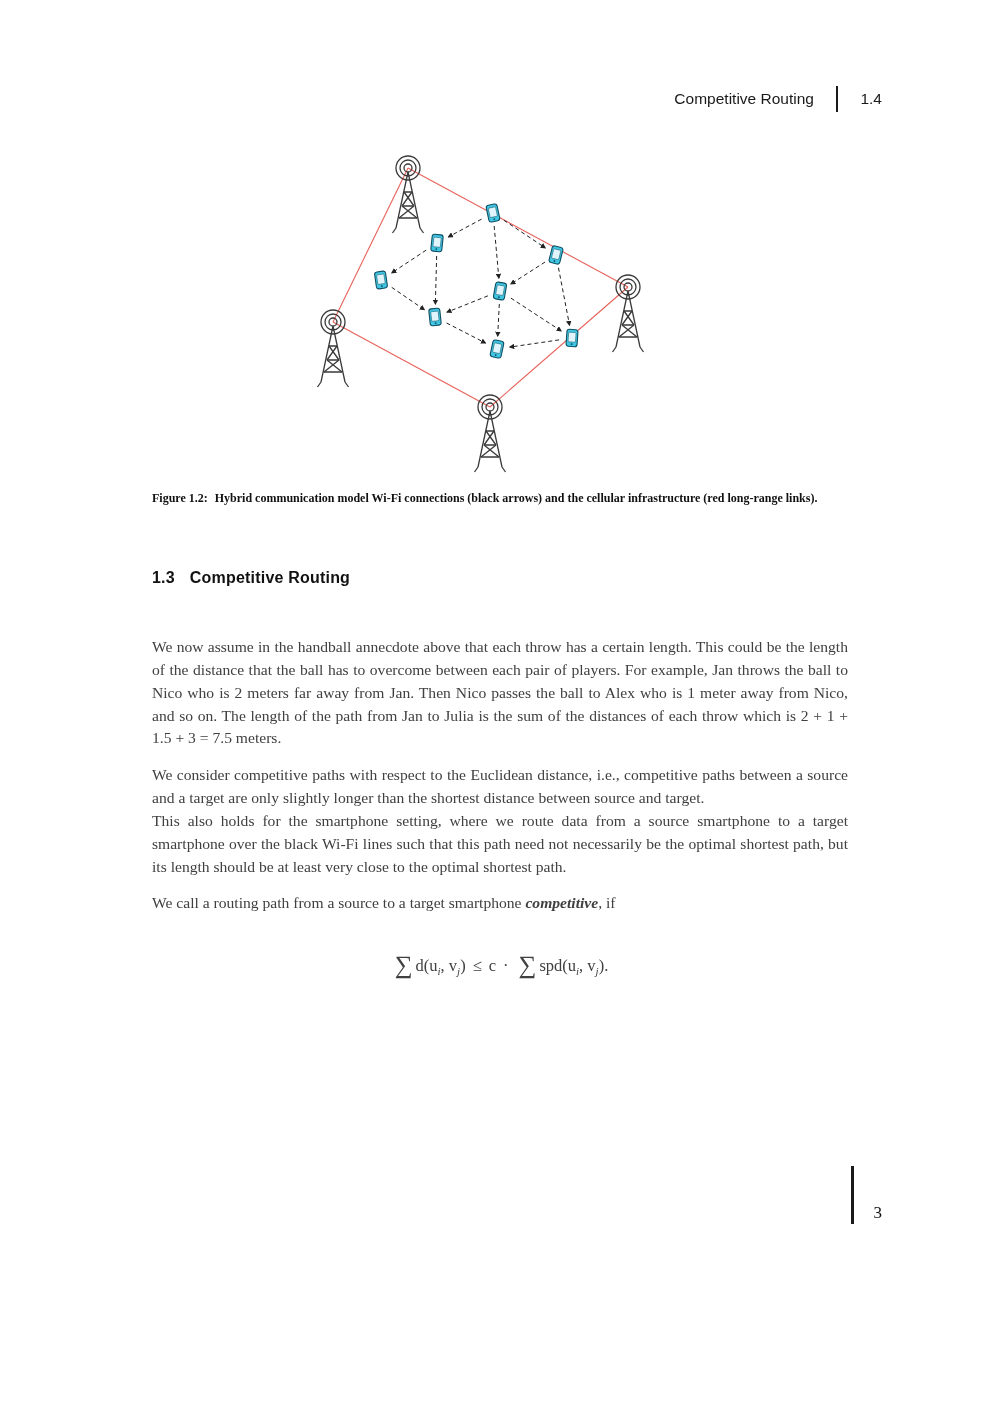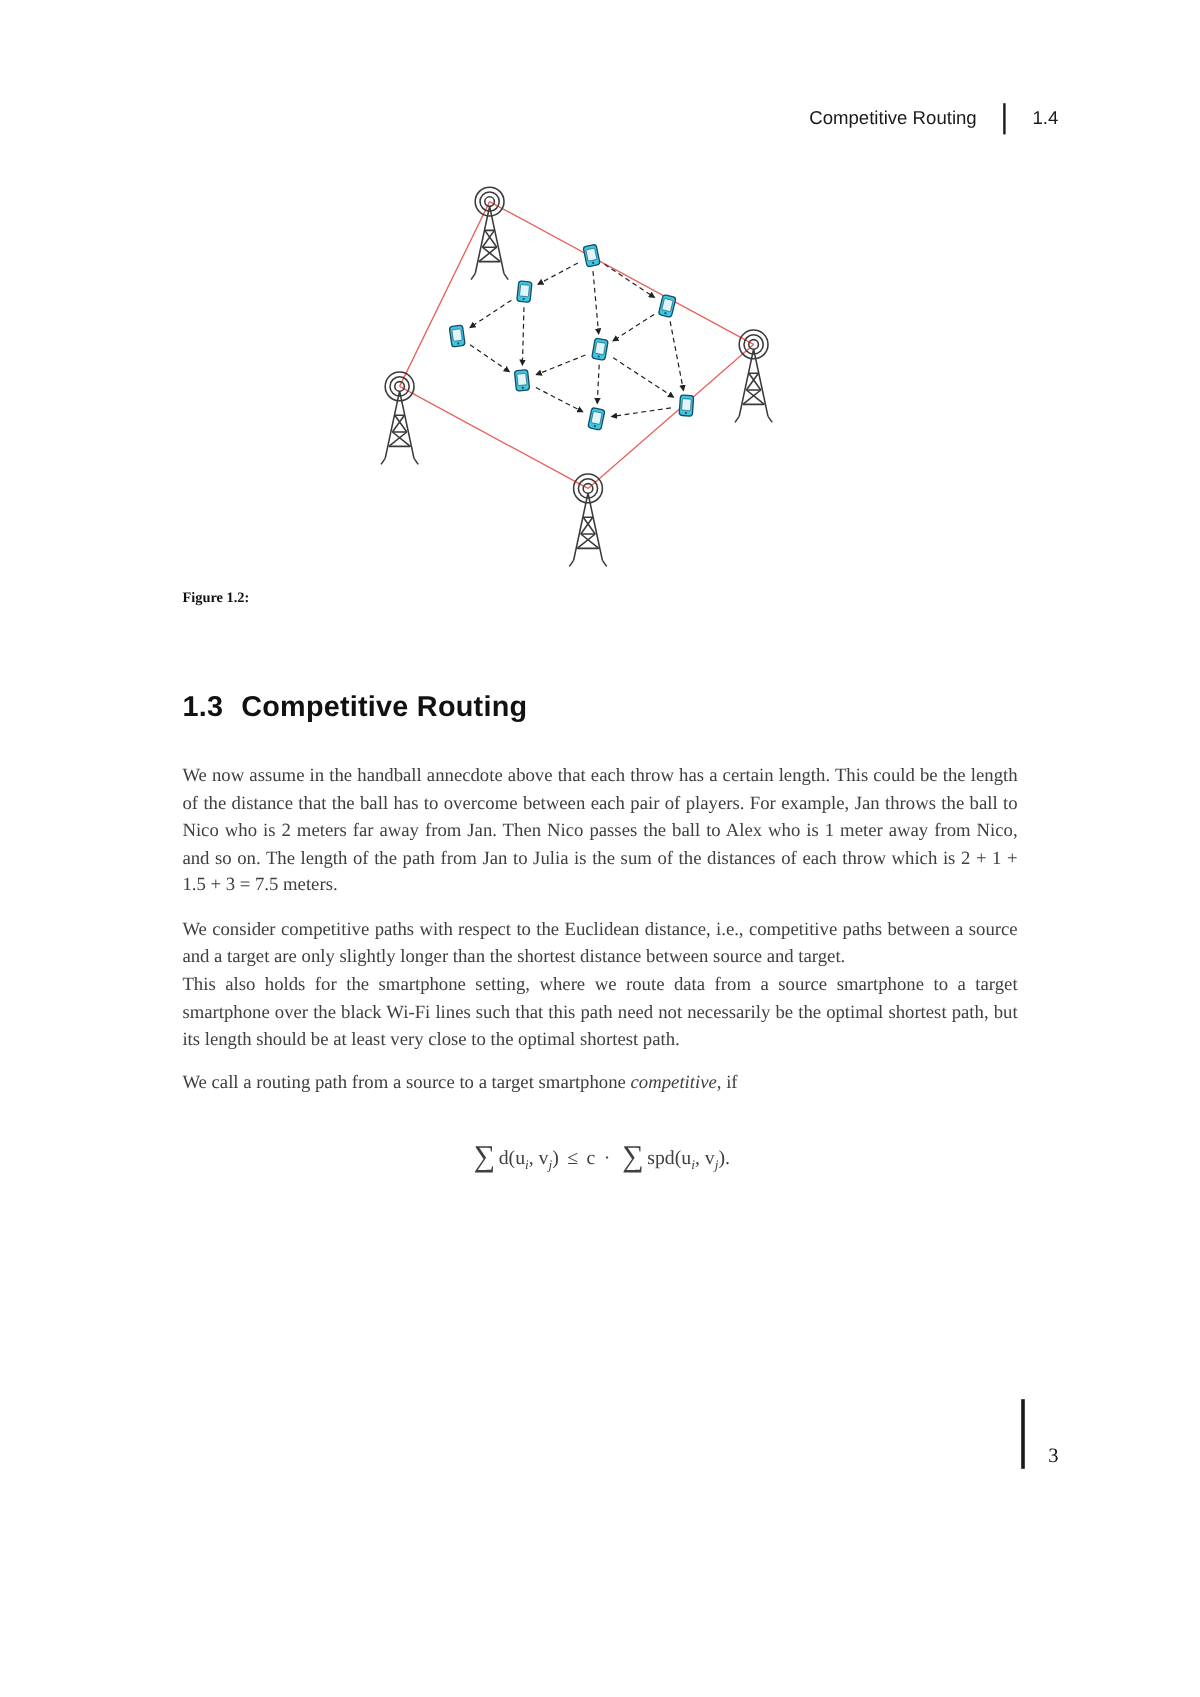--- a/index.html
+++ b/index.html
@@ -25,32 +25,32 @@
   .caption {
     position: absolute; top: 490px; left: 152px; width: 668px;
     font-size: 12px; line-height: 1.4; display: flex; color: #111; font-weight: bold;
   }
   .cap-label { white-space: nowrap; margin-right: 7px; }
 
   
   .section-head {
     position: absolute; top: 556px; left: 152px;
     font-family: "Liberation Sans", sans-serif; font-weight: bold;
-    font-size: 24px; display: flex; gap: 15px; color: #111; letter-spacing: .2px;
+    font-size: 16px; display: flex; gap: 15px; color: #111; letter-spacing: .2px;
   }
 
   
   .body-col {
     position: absolute; top: 636px; left: 152px; width: 696px;
     font-size: 15.6px; line-height: 1.465; text-align: justify;
     color: #404040; hyphens: auto;
   }
   .body-col p { margin: 0; }
   .body-col p.sp { margin-top: 14px; }
-  .emph { font-weight: normal; font-style: italic; }
+  .emph { font-weight: bold; font-style: italic; }
 
   .formula-line { margin: 30px 0; text-align: center; font-size: 16.5px; }
   .sg { font-size: 25px; position: relative; top: 2px; margin: 0 3px; font-style: normal; }
   .v { }
   .formula-line sub { font-size: 11px; font-style: italic; }
   .op { margin: 0 7px; }
 
   
   .page-foot {
     position: absolute; top: 1166px; left: 0; width: 882px;
@@ -123,20 +123,21 @@
         <use href="#phone" transform="translate(381,280) rotate(-8)"></use>
         <use href="#phone" transform="translate(500,291) rotate(10)"></use>
         <use href="#phone" transform="translate(435,317) rotate(-6)"></use>
         <use href="#phone" transform="translate(572,338) rotate(4)"></use>
         <use href="#phone" transform="translate(497,349) rotate(12)"></use>
       </svg>
   </figure>
 
   <figcaption class="caption">
     <span class="cap-label">Figure 1.2:</span>
+    <span class="cap-text">Hybrid communication model Wi-Fi connections (black arrows) and the cellular infrastructure (red long-range links).</span>
   </figcaption>
 
   <h2 class="section-head">
     <span>1.3</span>
     <span>Competitive Routing</span>
   </h2>
 
   <div class="body-col">
     <p>We now assume in the handball annecdote above that each throw has a certain length. This could be the length of the distance that the ball has to overcome between each pair of players. For example, Jan throws the ball to Nico who is 2 meters far away from Jan. Then Nico passes the ball to Alex who is 1 meter away from Nico, and so on. The length of the path from Jan to Julia is the sum of the distances of each throw which is 2 + 1 + 1.5 + 3 = 7.5 meters.</p>
     <p class="sp">We consider competitive paths with respect to the Euclidean distance, i.e., competitive paths between a source and a target are only slightly longer than the shortest distance between source and target.</p>

